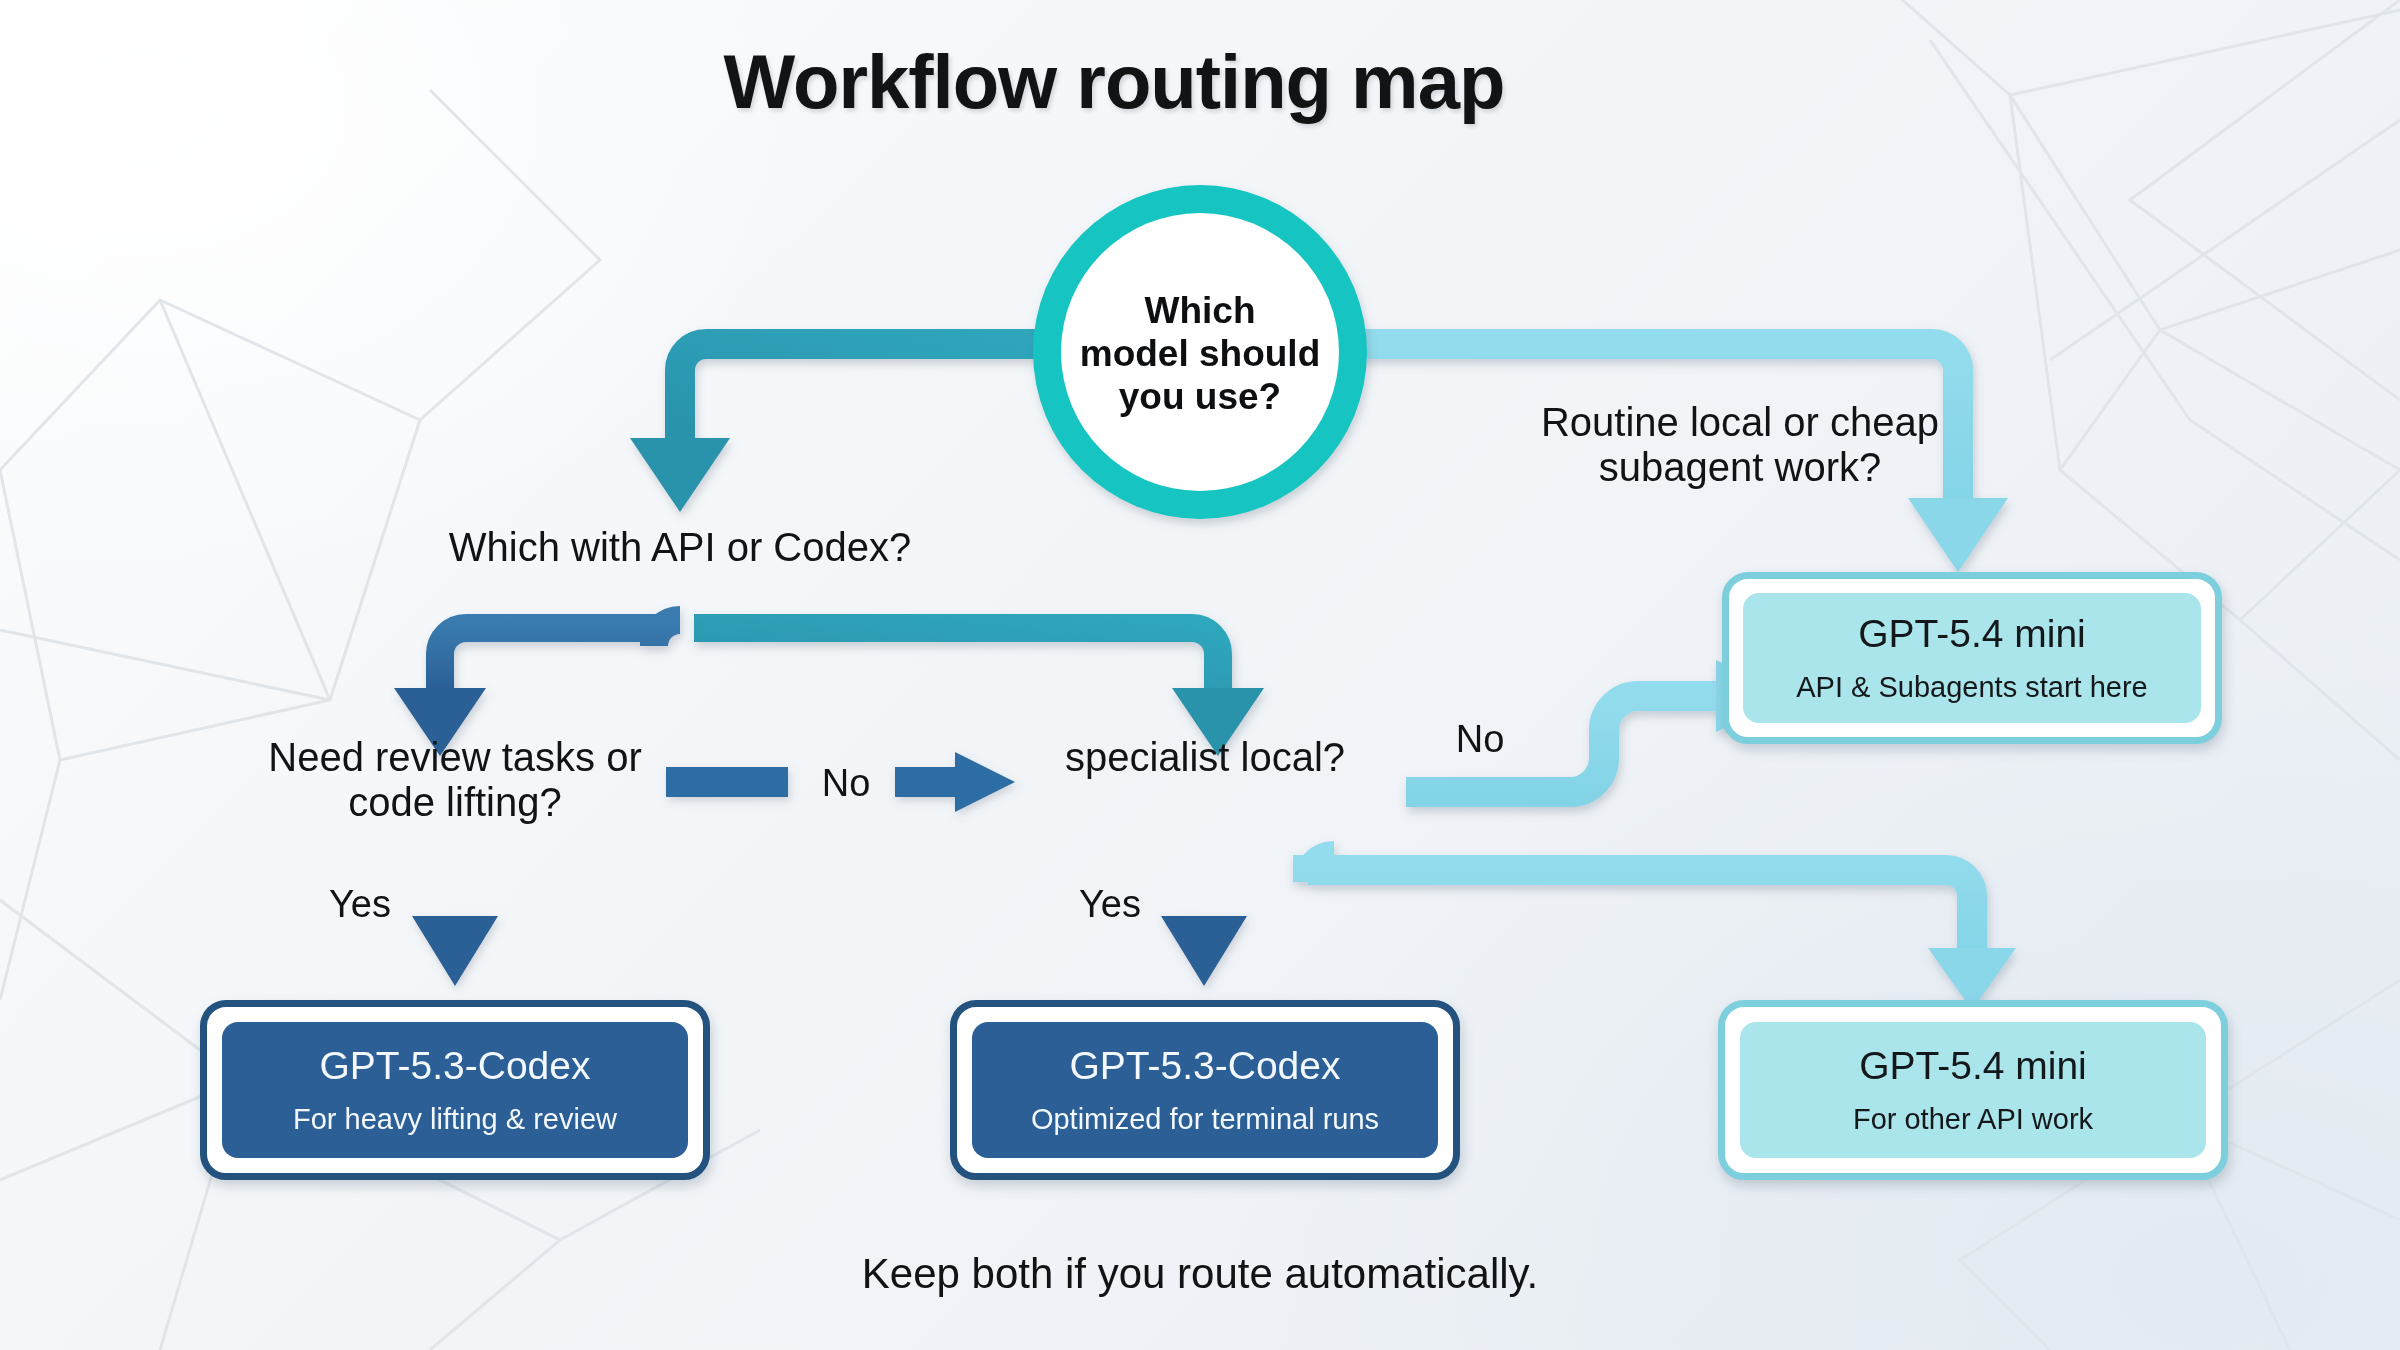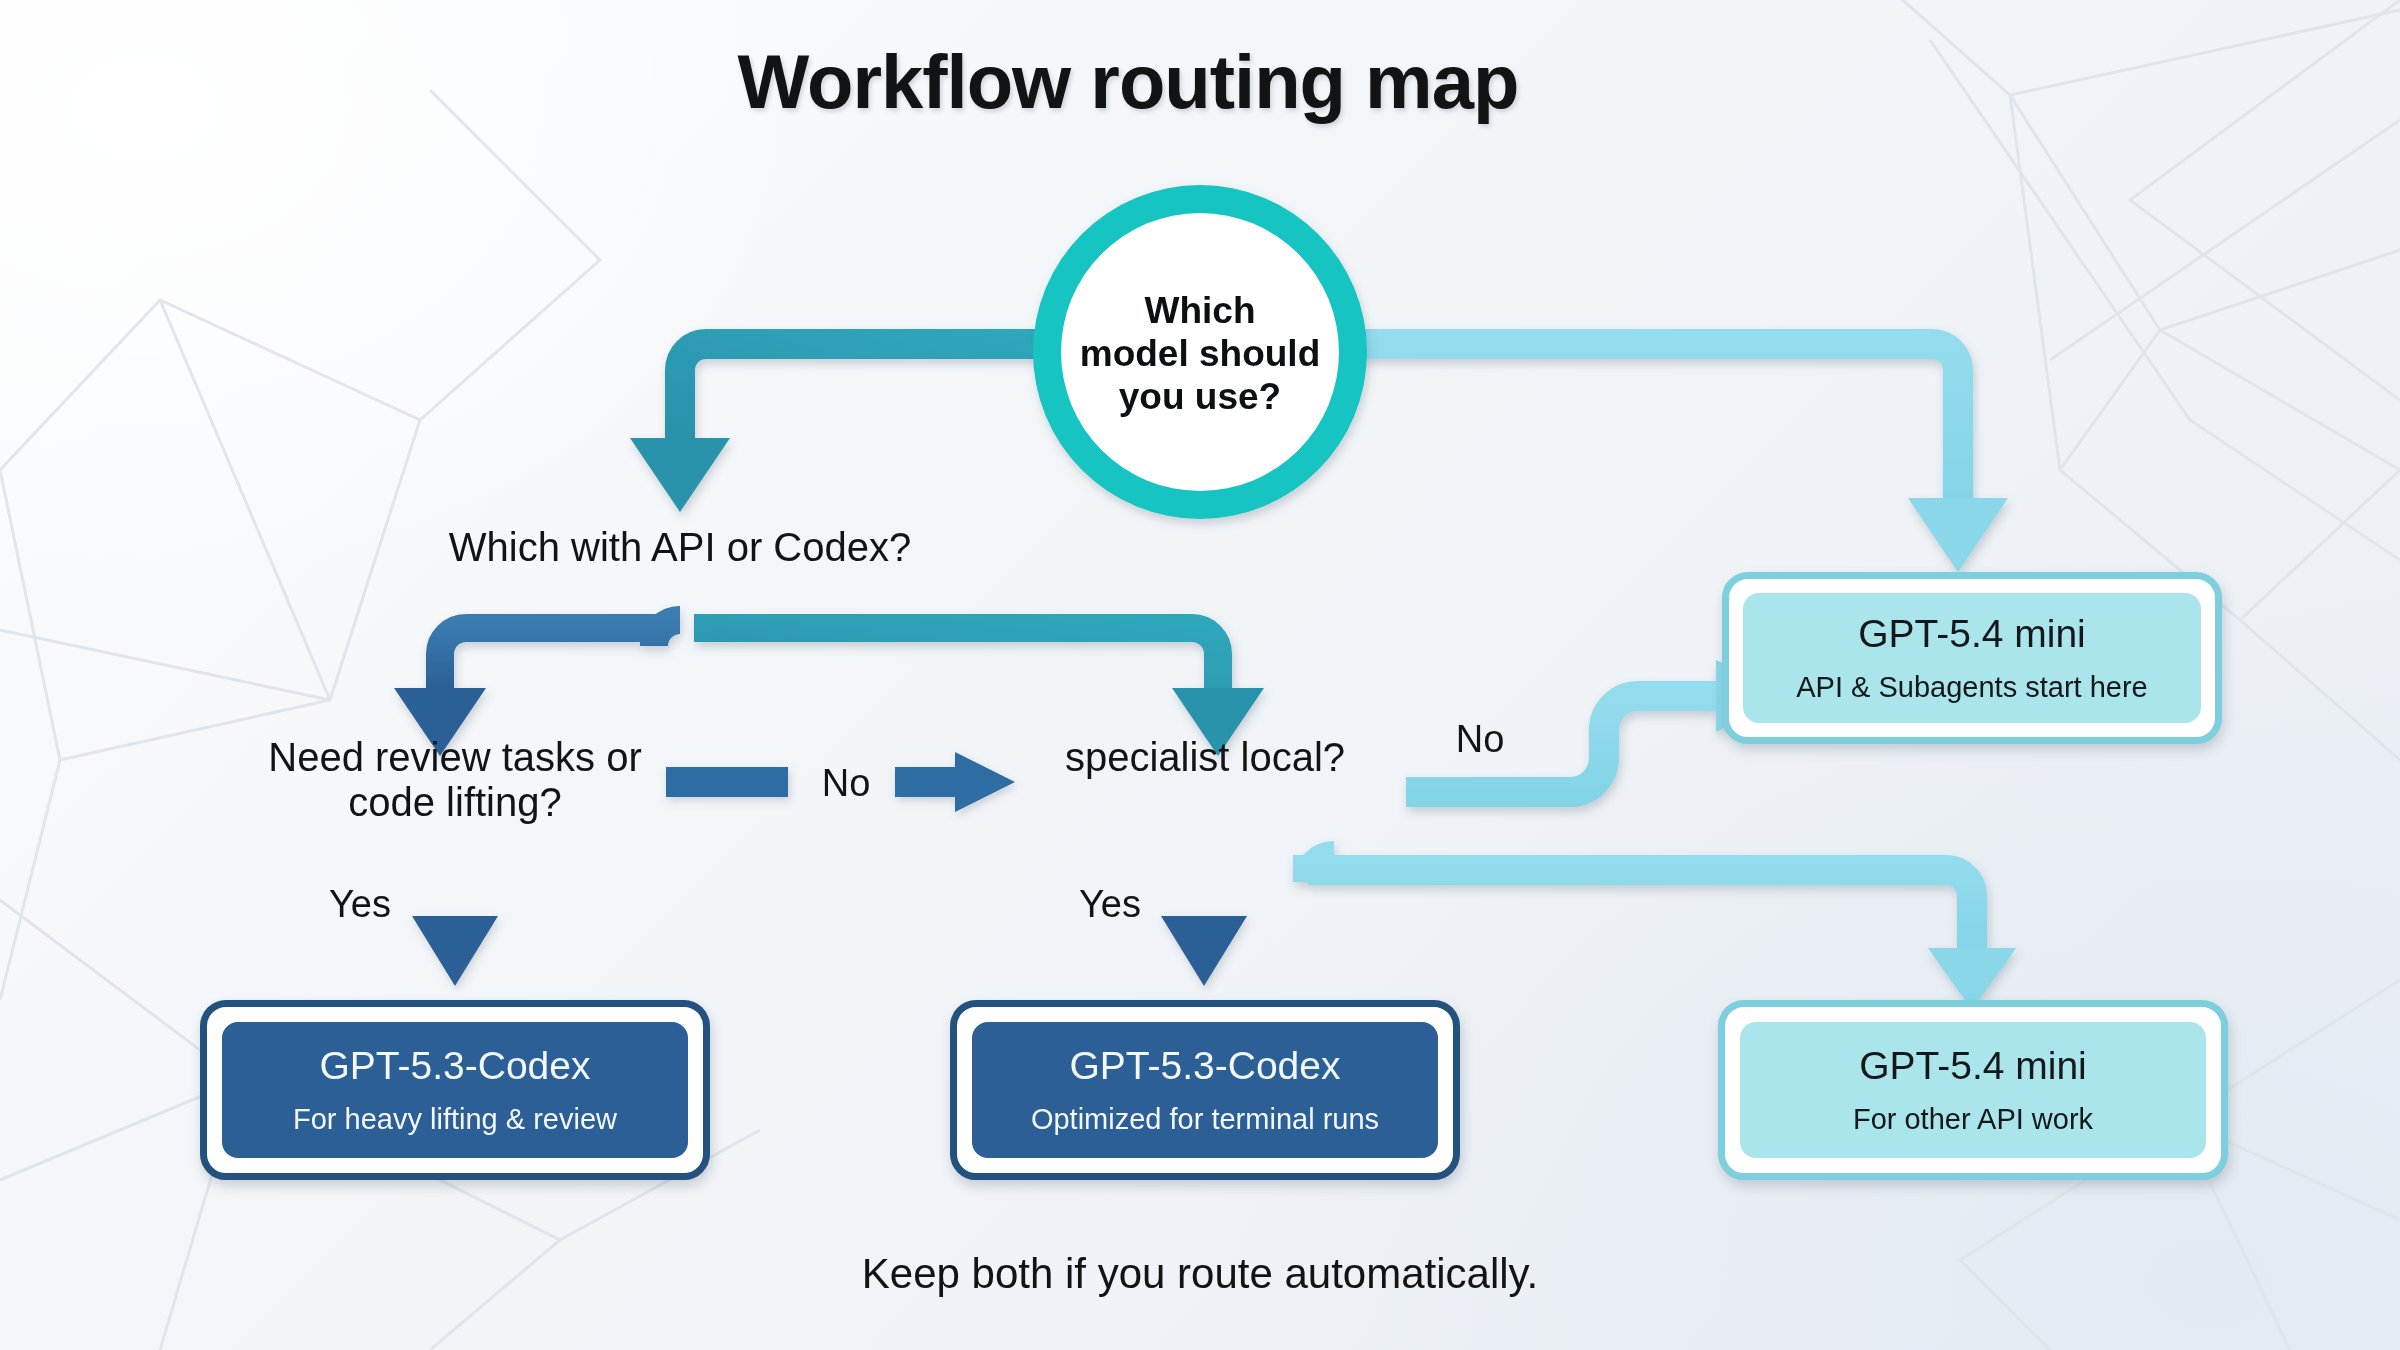--- a/index.html
+++ b/index.html
@@ -13,21 +13,21 @@
     background:
       radial-gradient(ellipse 1100px 800px at 6% 8%, #ffffff 0%, rgba(255,255,255,0) 62%),
       radial-gradient(ellipse 1400px 1000px at 92% 95%, #e3eaf1 0%, rgba(227,234,241,0) 70%),
       linear-gradient(135deg,#fbfcfd 0%,#f2f5f8 45%,#e9eef4 100%);
   }
   #bgsvg,#flow{position:absolute;left:0;top:0;width:2400px;height:1350px;}
   #bgsvg{z-index:0;}
   #flow{z-index:1;}
   .lbl{position:absolute;z-index:3;color:#111315;}
   .title{
-    left:16px;top:38px;width:2224px;text-align:center;
+    left:2px;top:38px;width:2224px;text-align:center;
     font-size:76px;font-weight:700;letter-spacing:-1px;
     text-shadow:2px 3px 4px rgba(80,95,110,.22);
   }
   .footer{
     left:0;top:1250px;width:2400px;text-align:center;
     font-size:42px;font-weight:400;
   }
   .qlabel{text-align:center;font-size:40px;line-height:1.12;font-weight:400;}
   .elabel{text-align:center;font-size:38px;font-weight:400;}
   .hubtext{
@@ -150,20 +150,24 @@
   <div class="hubtext" style="left:1050px;top:290px;width:300px;">
     <div>Which</div>
     <div>model should</div>
     <div>you use?</div>
   </div>
 
   <div class="lbl qlabel" style="left:330px;top:525px;width:700px;">
     <div>Which with API or Codex?</div>
   </div>
 
+  <div class="lbl qlabel" style="left:1380px;top:400px;width:720px;">
+    <div>Routine local or cheap</div>
+    <div>subagent work?</div>
+  </div>
 
   <div class="lbl qlabel" style="left:185px;top:735px;width:540px;">
     <div>Need review tasks or</div>
     <div>code lifting?</div>
   </div>
 
   <div class="lbl qlabel" style="left:1000px;top:735px;width:410px;">
     <div>specialist local?</div>
   </div>
 

